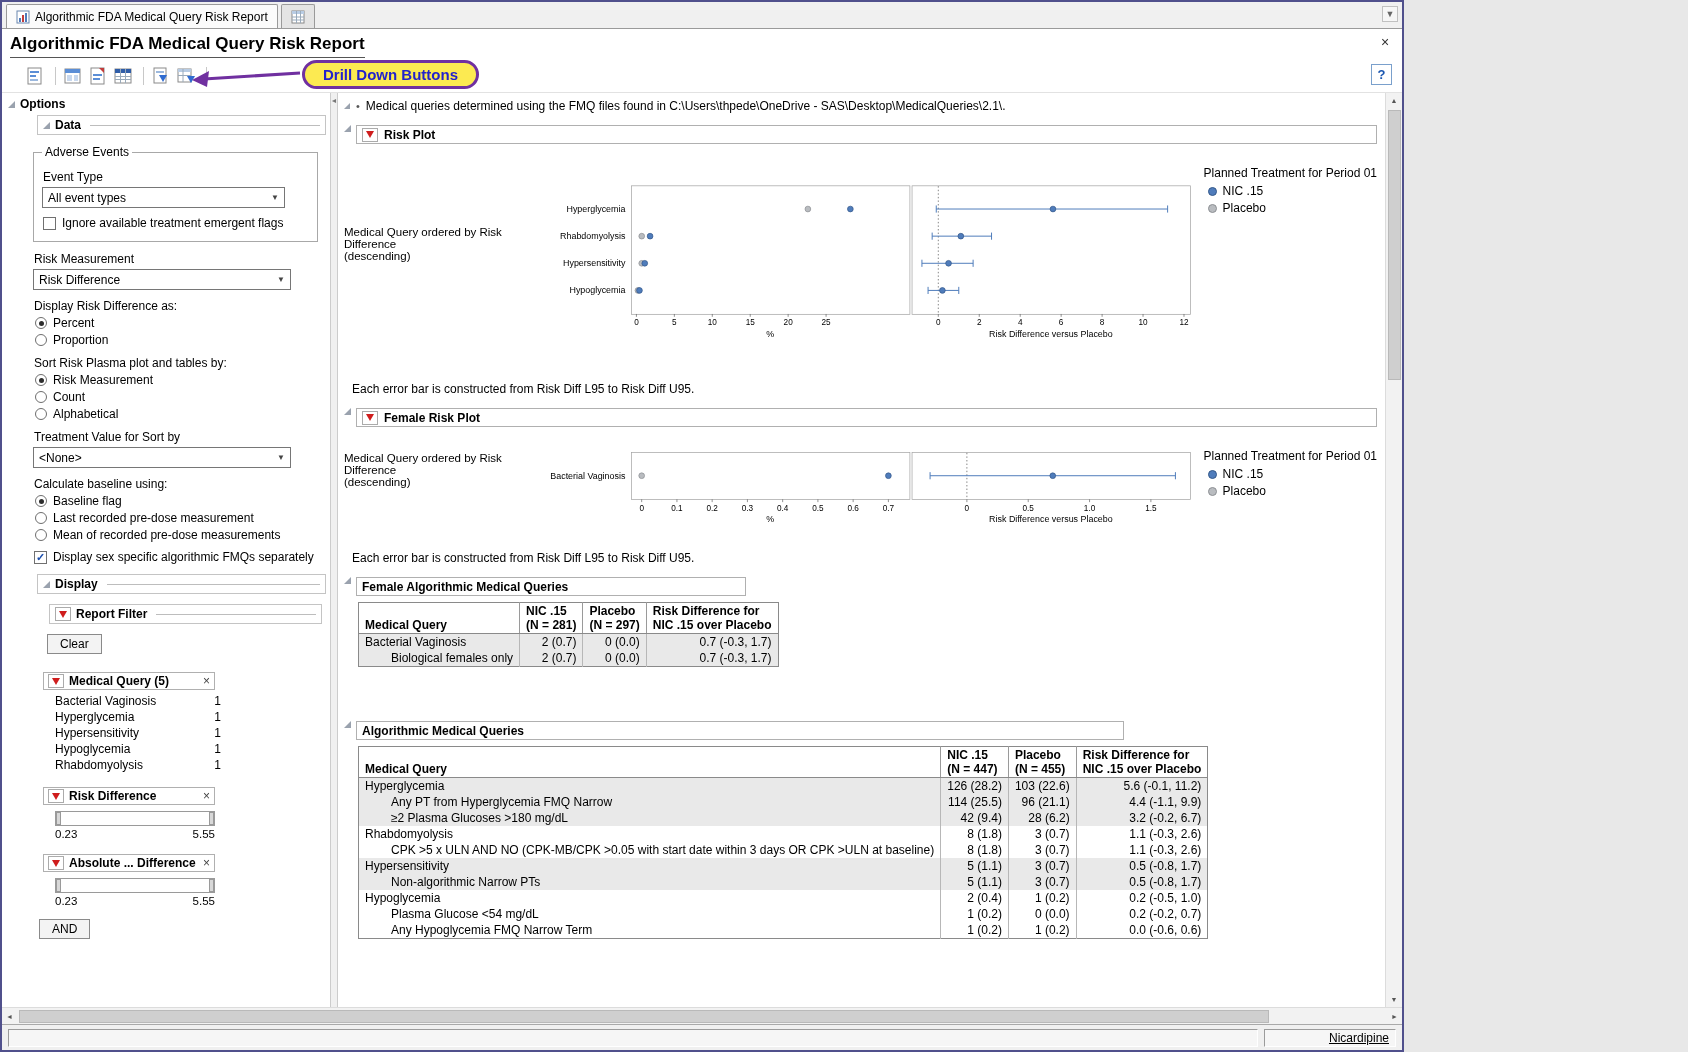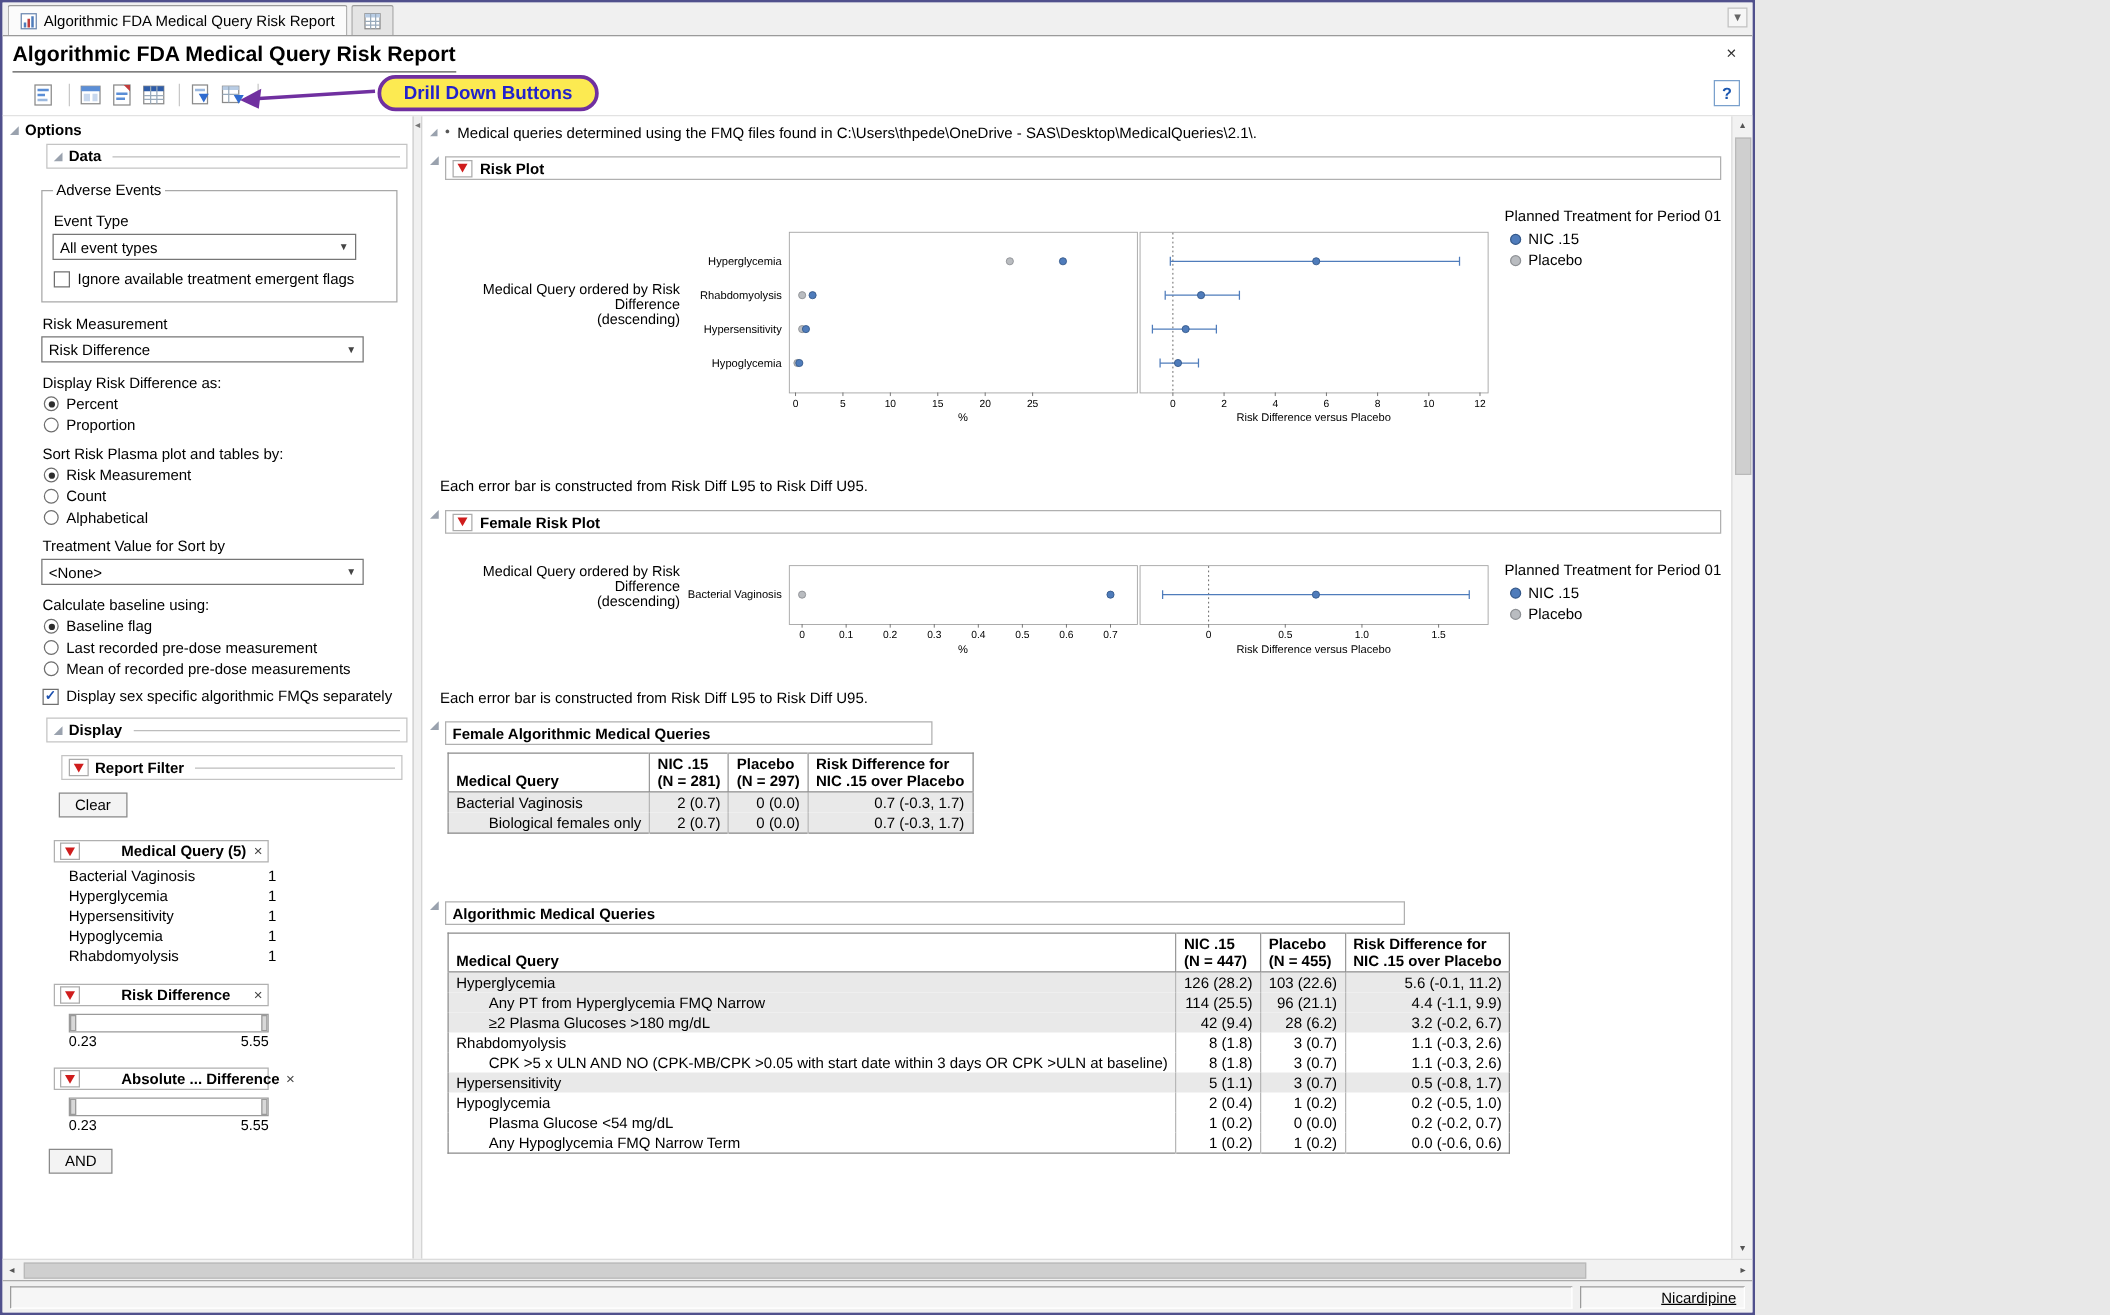--- a/index.html
+++ b/index.html
@@ -79,21 +79,21 @@
             display: inline-flex; align-items: center; justify-content: center; flex: none; }
   .red-tri { width: 0; height: 0; border-left: 4px solid transparent;
              border-right: 4px solid transparent; border-top: 7px solid #cf1d1d; }
   .jmp-btn { font-family: "Liberation Sans", sans-serif; font-size: 12px; border: 1px solid #8a8a8a;
              background: #f3f3f3; padding: 2px 12px; }
   .clear-btn { margin: 6px 0 4px 14px; }
   .and-btn { margin: 12px 0 0 6px; }
   .filter-panel { margin: 14px 0 0 10px; }
   .filter-header { width: 172px; border: 1px solid #b0b0b0; background: #fff; display: flex;
                    align-items: center; gap: 5px; padding: 1px 4px; }
-  .filter-title { font-weight: bold; white-space: nowrap; margin-left: 28px; }
+  .filter-title { font-weight: bold; white-space: nowrap; }
   .x-icon { margin-left: auto; color: #444; font-size: 12px; line-height: 12px; }
   .filter-list { width: 182px; padding: 3px 0 0 0; }
   .filter-item { display: flex; justify-content: space-between; padding: 1px 4px 1px 12px; }
   .range-slider { width: 160px; height: 15px; border: 1px solid #9a9a9a; background: #fff;
                   margin: 6px 0 2px 12px; position: relative; }
   .range-slider .handle { position: absolute; top: 0; width: 5px; height: 13px;
                           background: #d8d8d8; border: 1px solid #9a9a9a; }
   .range-slider .handle.l { left: 0; }
   .range-slider .handle.r { right: 0; }
   .range-labels { width: 160px; margin-left: 12px; display: flex; justify-content: space-between;
@@ -132,21 +132,21 @@
   .bullet { color: #555; font-size: 11px; }
   .sec-row { display: flex; align-items: flex-start; gap: 5px; margin: 12px 0 2px 0; }
   .sec-box { border: 1px solid #b0b0b0; height: 19px; display: flex; align-items: center;
              gap: 6px; padding: 0 5px; background: #fff; }
   .sec-title { font-weight: bold; font-size: 12px; white-space: nowrap; }
   .w-plot { width: 1196px; }
   .w-ftable { width: 390px; }
   .w-atable { width: 768px; }
 
   .plot-row { display: flex; margin-top: 10px; }
-  .ylabel { width: 200px; flex: none; text-align: right; font-size: 11.5px; display: flex;
+  .ylabel { width: 200px; flex: none; text-align: left; font-size: 11.5px; display: flex;
             flex-direction: column; justify-content: center; }
   .ylabel.h180 { height: 180px; }
   .ylabel.h66 { height: 66px; }
   .legend { margin-left: 12px; padding-top: 12px; font-size: 12px; white-space: nowrap; }
   .legend-title { margin-bottom: 4px; }
   .legend-entry { display: flex; align-items: center; gap: 6px; margin: 3px 0 3px 4px; }
   .legend-dot { width: 9px; height: 9px; border-radius: 50%; border: 1px solid #777; flex: none; }
   .footnote { margin: 8px 0 0 8px; font-size: 12px; }
 
   .report-table { border-collapse: collapse; font-size: 12px; margin: 6px 0 0 14px;
@@ -725,20 +725,26 @@
                 <td class="num">8 (1.8)</td>
                 <td class="num">3 (0.7)</td>
                 <td class="num">1.1 (-0.3, 2.6)</td>
               </tr>
               <tr class="band group-row">
                 <td class="qcell">Hypersensitivity</td>
                 <td class="num">5 (1.1)</td>
                 <td class="num">3 (0.7)</td>
                 <td class="num">0.5 (-0.8, 1.7)</td>
               </tr>
+              <tr class="band child-row">
+                <td class="qcell indent">Non-algorithmic Narrow PTs</td>
+                <td class="num">5 (1.1)</td>
+                <td class="num">3 (0.7)</td>
+                <td class="num">0.5 (-0.8, 1.7)</td>
+              </tr>
               <tr class="group-row">
                 <td class="qcell">Hypoglycemia</td>
                 <td class="num">2 (0.4)</td>
                 <td class="num">1 (0.2)</td>
                 <td class="num">0.2 (-0.5, 1.0)</td>
               </tr>
               <tr class="child-row">
                 <td class="qcell indent">Plasma Glucose &lt;54 mg/dL</td>
                 <td class="num">1 (0.2)</td>
                 <td class="num">0 (0.0)</td>

